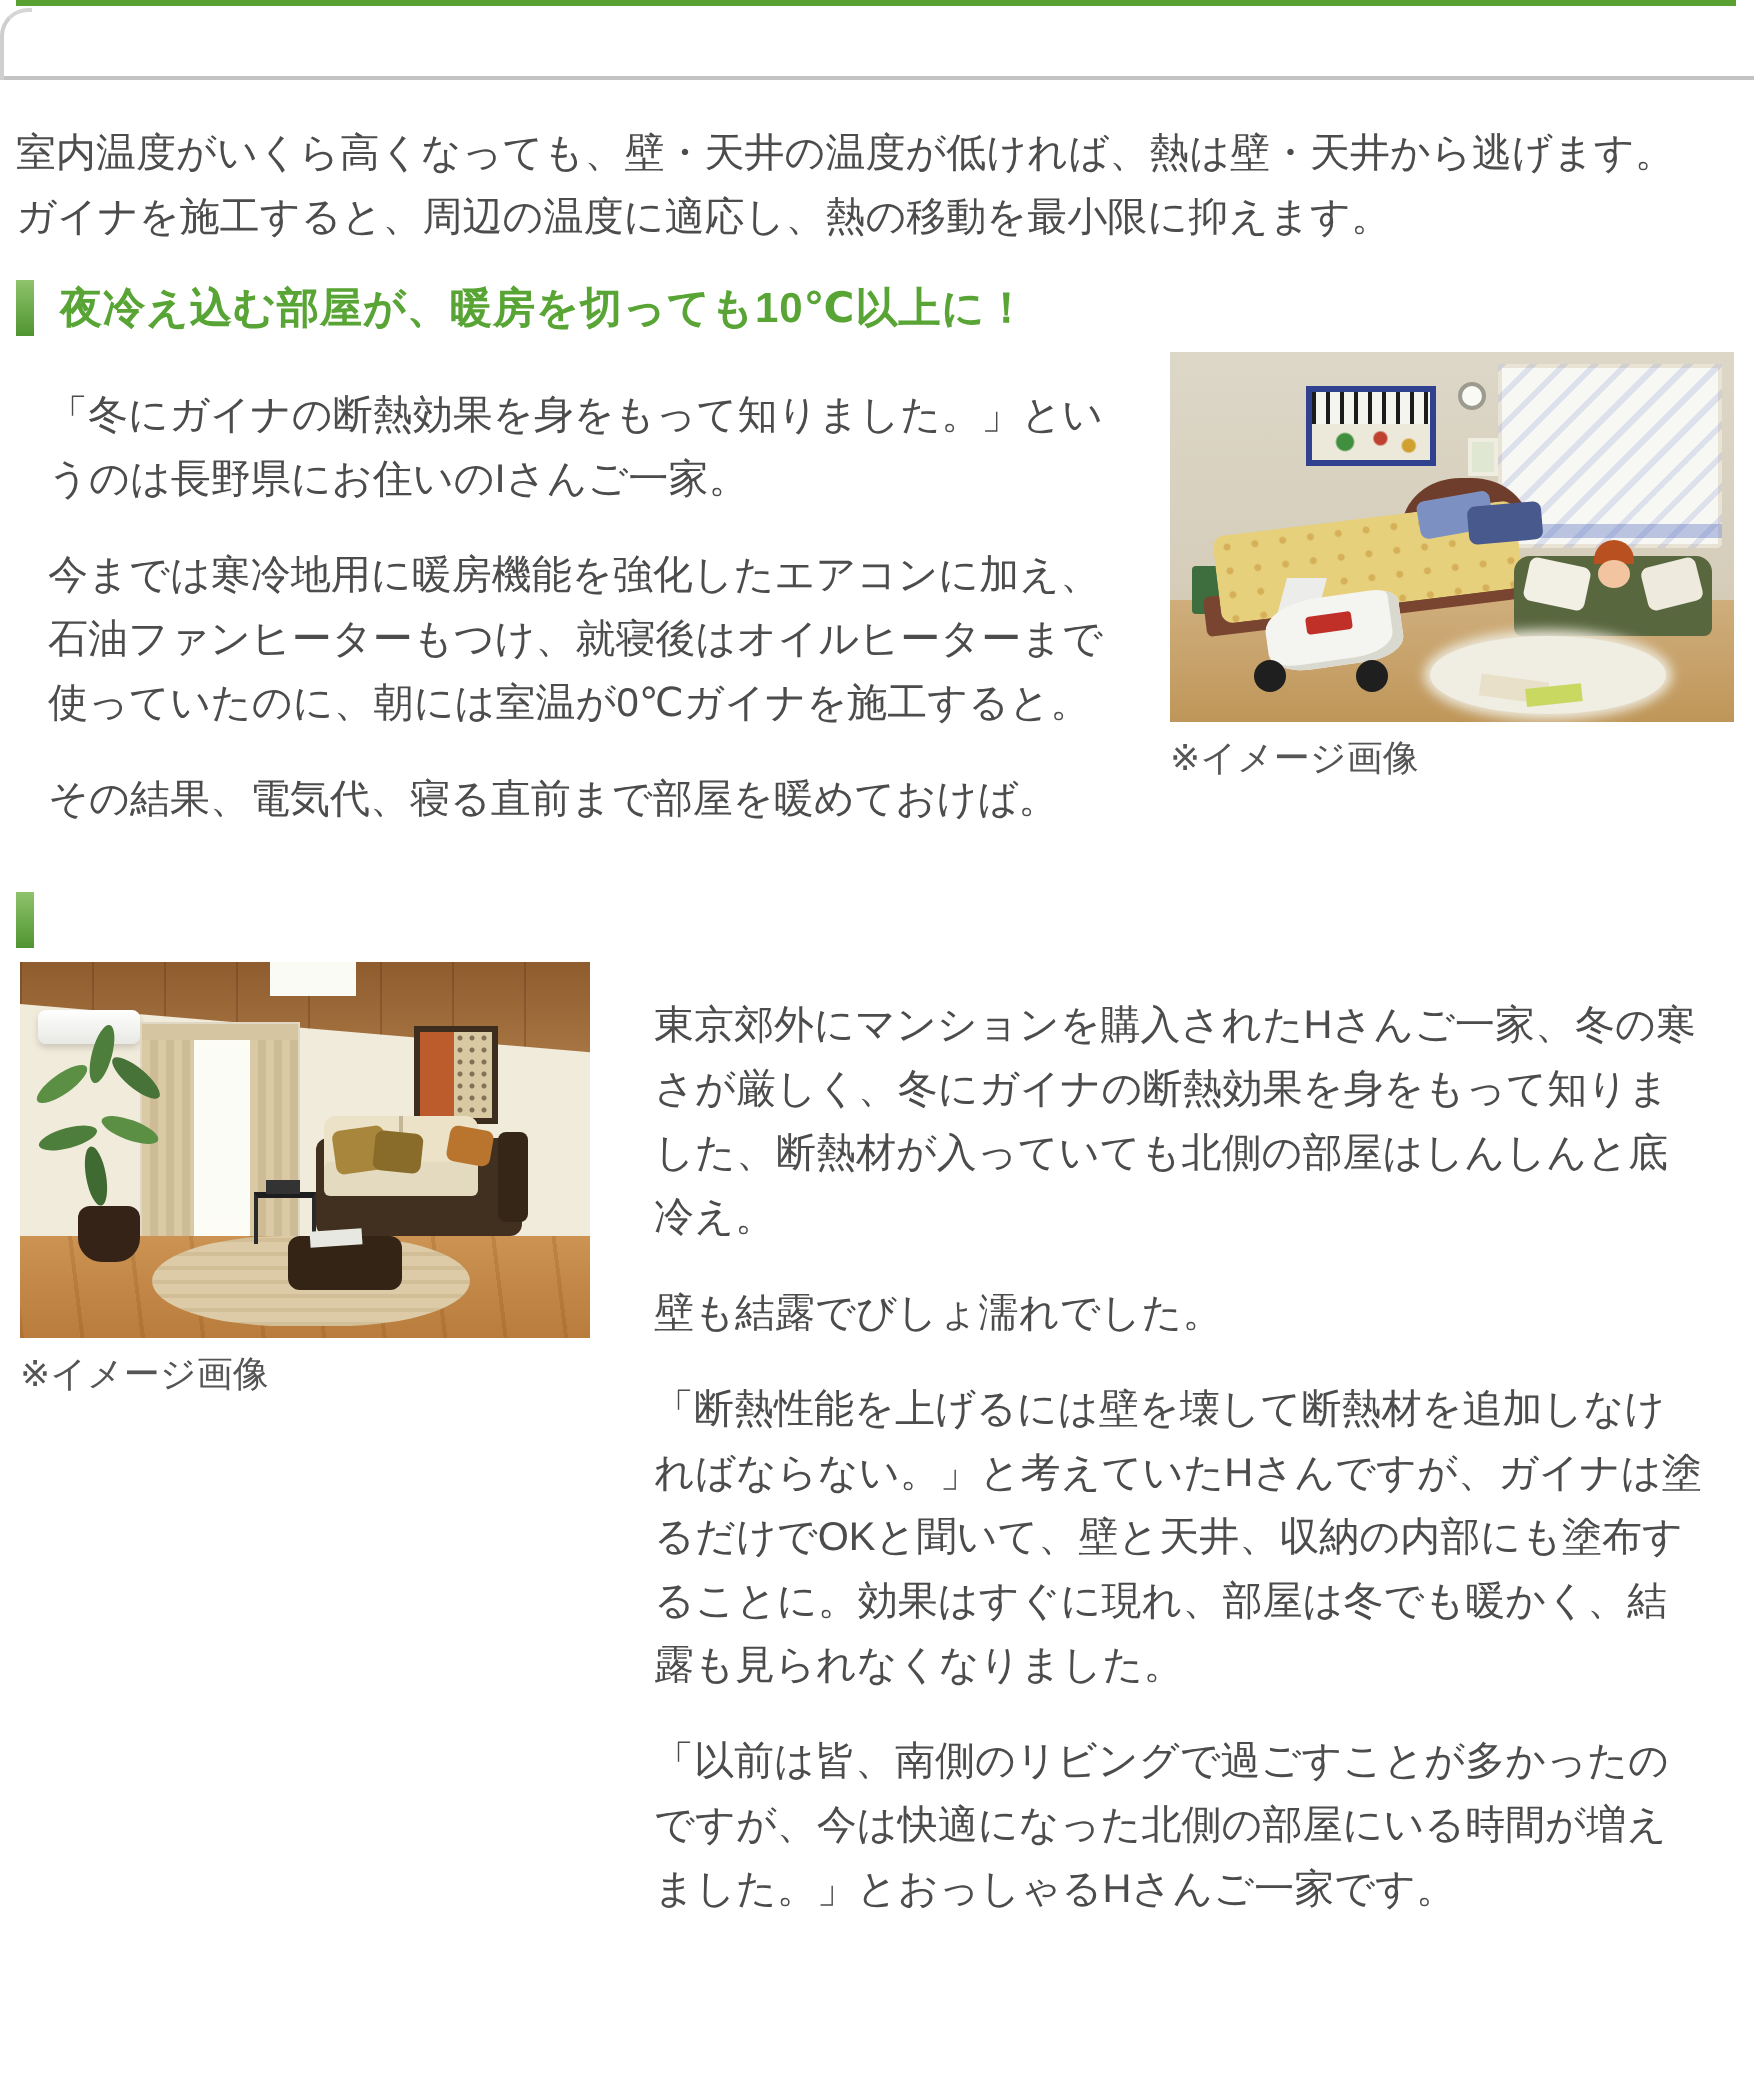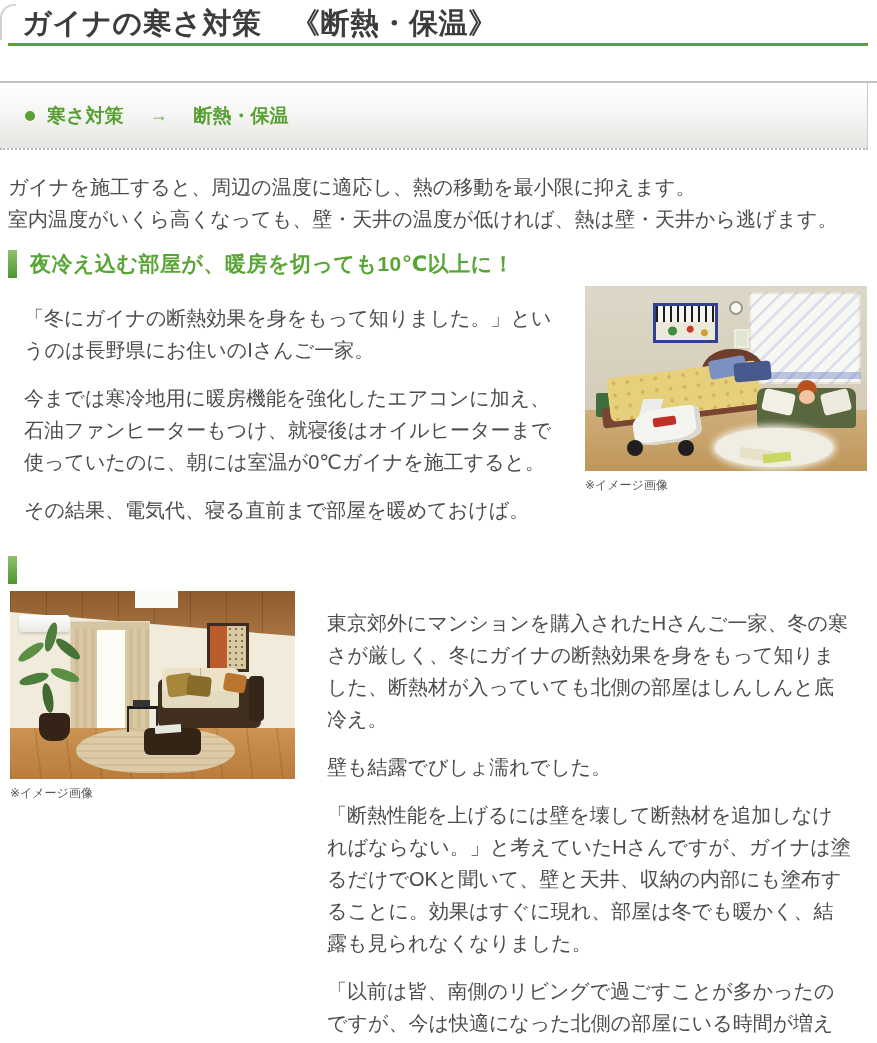--- a/index.html
+++ b/index.html
@@ -64,21 +64,21 @@
   .sec1-text { width: 560px; font-size: 20px; line-height: 32px; }
   .sec1-text p, .sec2-text p { margin: 16px; }
   .pgap { margin-bottom: 13px !important; }
   .sec1-fig { margin-left: 17px; }
 
   .sec2 { display: flex; margin-top: 7px; padding-left: 10px; }
   .sec2-fig { width: 285px; }
   .sec2-text { flex: 1; margin-left: 16px; margin-right: 10px; font-size: 20px; line-height: 32px; }
 
   figure { margin: 0; padding: 0; }
-  figcaption { margin-top: 6px; font-size: 12px; color: #555555; }
+  figcaption { margin-top: 6px; font-size: 18px; color: #555555; }
 
   
   .photo { position: relative; overflow: hidden; }
   .photo div { position: absolute; }
   .bedroom { width: 282px; height: 185px; }
   .living { width: 285px; height: 188px; }
 
   
   .bd-wall { inset: 0; background: linear-gradient(180deg, #ddd7c8 0%, #d6cebb 60%, #cfc3a8 100%); }
   .bd-floor { left: 0; right: 0; bottom: 0; height: 33%; background: linear-gradient(180deg, #cfae7c, #bf9659); }
@@ -161,34 +161,27 @@
   .lv-ottoman { left: 47%; top: 73%; width: 20%; height: 14%; background: #332416; border-radius: 6px; }
   .lv-papers { left: 51%; top: 71.5%; width: 9%; height: 4%; background: #e8e8e2; transform: rotate(-4deg); }
 </style>
 </head>
 <body>
 
 <div class="page">
 
   <div class="corner-arc"></div>
 
-  <h1 class="page-title">ガイナの寒さ対策　《断熱・保温》</h1>
   <div class="green-rule"></div>
   <div class="top-rule"></div>
 
-  <div class="crumb-bar">
-    <span class="donut"></span>
-    <span class="crumb-label">寒さ対策</span>
-    <span class="crumb-arrow">→</span>
-    <span class="crumb-label">断熱・保温</span>
-  </div>
 
   <div class="intro">
+    <span>室内温度がいくら高くなっても、壁・天井の温度が低ければ、熱は壁・天井から逃げます。</span>
     <span>ガイナを施工すると、周辺の温度に適応し、熱の移動を最小限に抑えます。</span>
-    <span>室内温度がいくら高くなっても、壁・天井の温度が低ければ、熱は壁・天井から逃げます。</span>
   </div>
 
   <h2 class="sec-head first">
     <span class="bar"></span>
     <span class="txt">夜冷え込む部屋が、暖房を切っても10℃以上に！</span>
   </h2>
 
   <div class="sec1">
     <div class="sec1-text">
       <p class="pgap">「冬にガイナの断熱効果を身をもって知りました。」というのは長野県にお住いのIさんご一家。</p>

